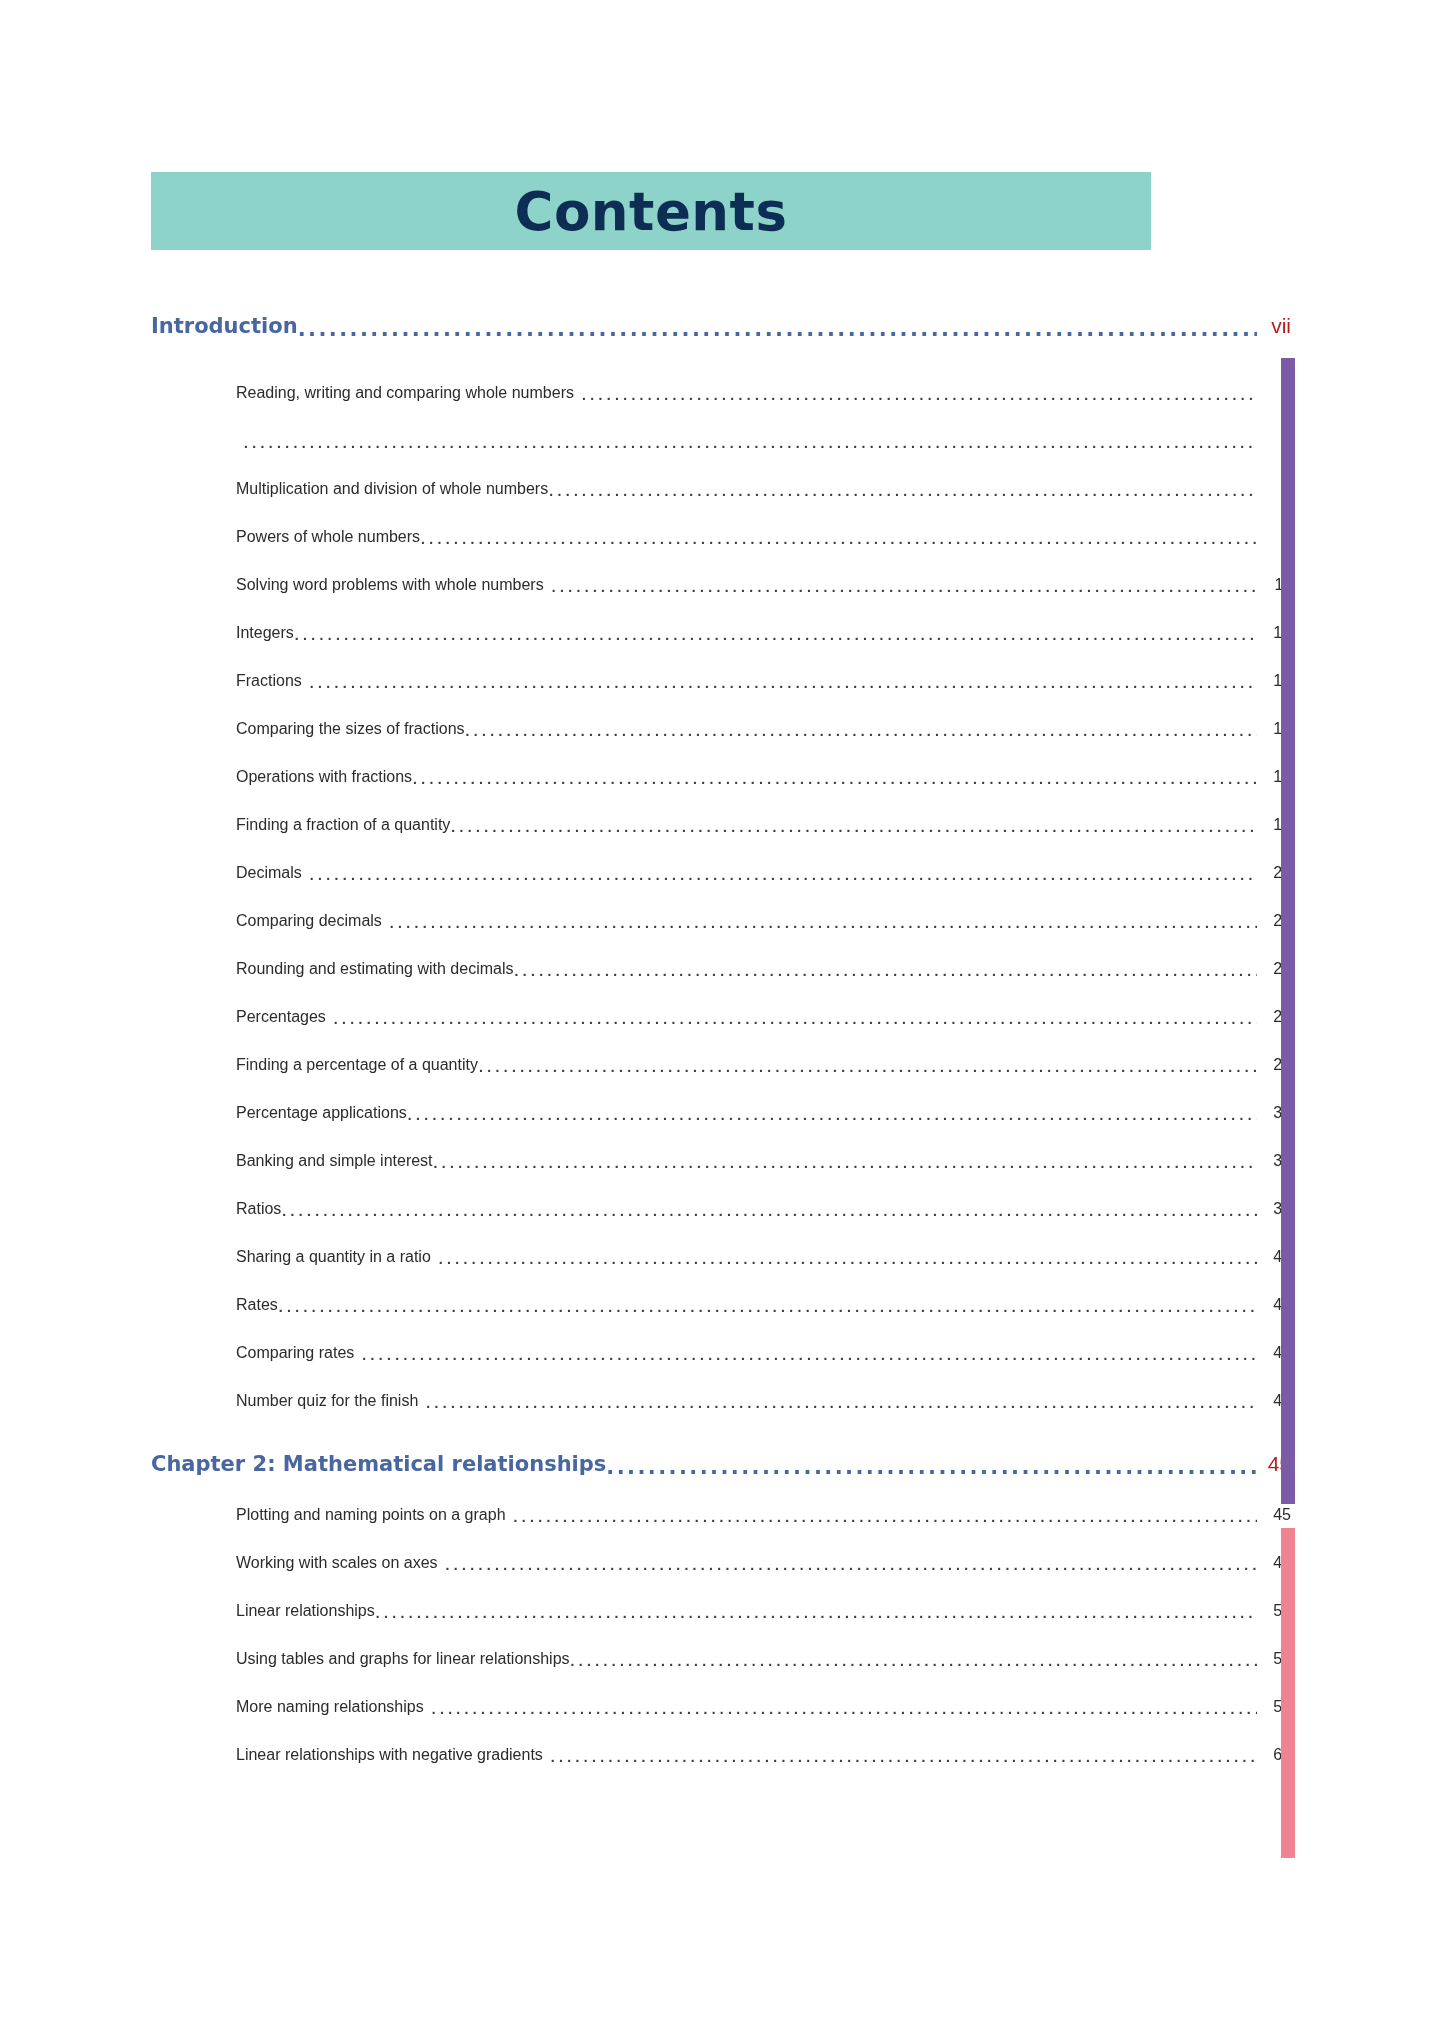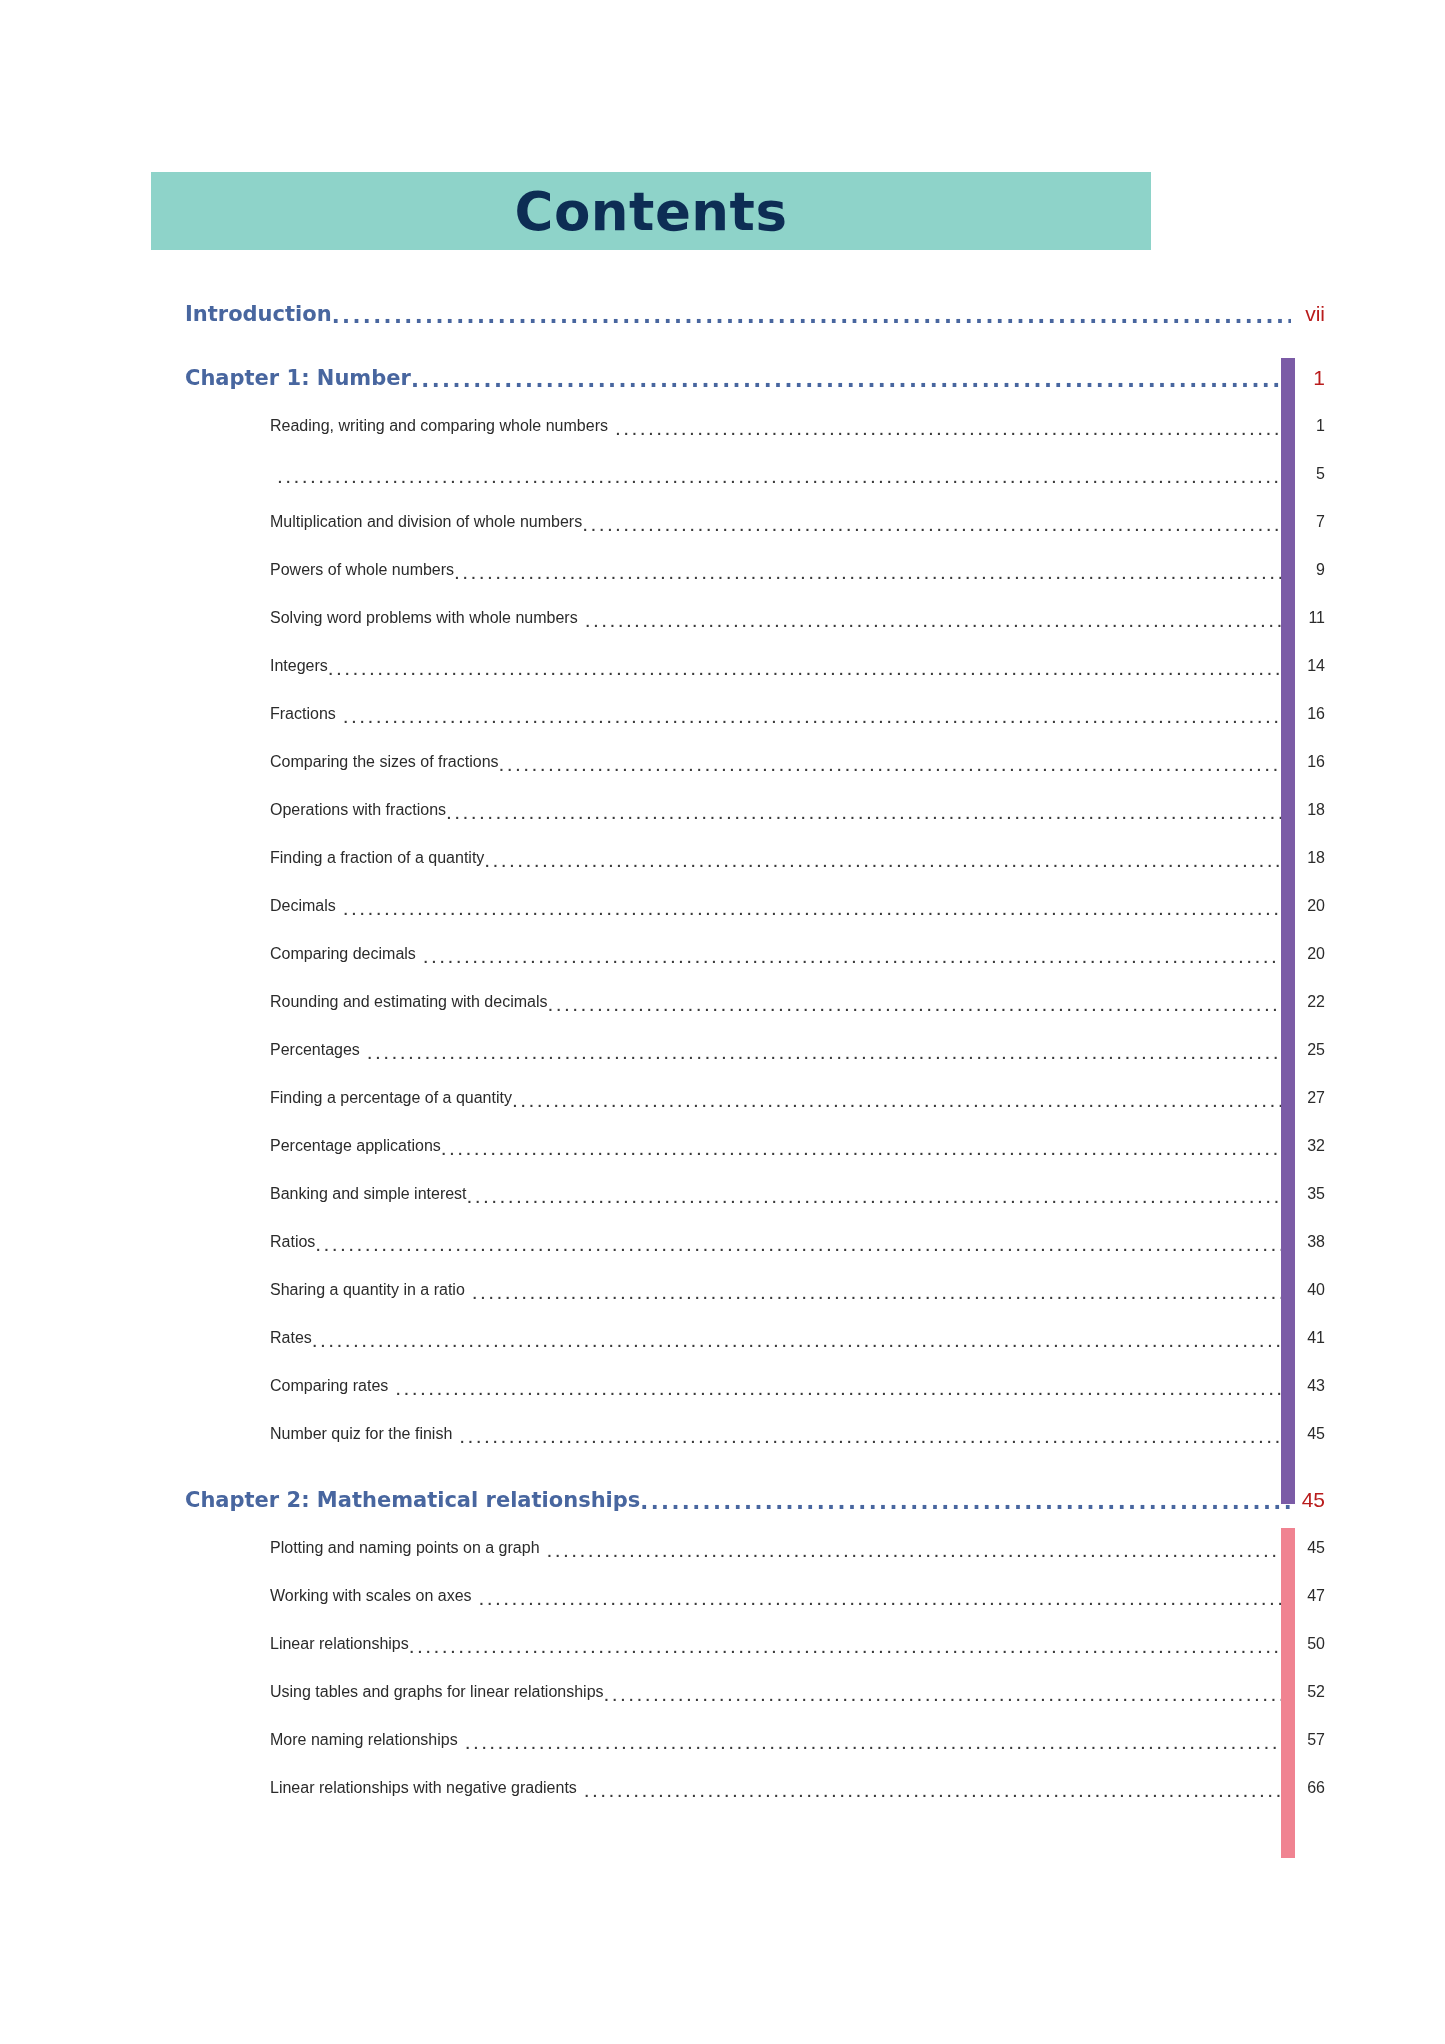--- a/index.html
+++ b/index.html
@@ -46,24 +46,23 @@
   
   .toc {
     position: absolute;
     left: 151px;
     top: 290px;
     width: 1145px;
   }
 
   .row {
     display: flex;
-    align-items: center;
+    align-items: flex-end;
     width: 100%;
     box-sizing: border-box;
-    margin-left: 34px;
   }
 
   
   .row.level-0 {
     font-family: "DejaVu Sans", sans-serif;
     font-weight: bold;
     font-size: 21px;
     color: #48669f;
     height: 48px;
     padding-left: 0px;
@@ -151,26 +150,20 @@
   </div>
 
   <div class="toc" id="toc-root">
       <div class="row level-0" id="head-introduction">
         <span class="entry-label">Introduction</span>
         <span class="gap-before-leader no-gap"></span>
         <span class="leader"></span>
         <span class="pageno">vii</span>
       </div>
       <div class="block-gap-intro"></div>
-      <div class="row level-0" id="head-chapter-1">
-        <span class="entry-label">Chapter 1: Number</span>
-        <span class="gap-before-leader no-gap"></span>
-        <span class="leader"></span>
-        <span class="pageno">1</span>
-      </div>
       <div class="row level-1" id="row-chapter-1-0">
         <span class="entry-label">Reading, writing and comparing whole numbers</span>
         <span class="gap-before-leader"></span>
         <span class="leader"></span>
         <span class="pageno">1</span>
       </div>
       <div class="row level-1" id="row-chapter-1-2">
         <span class="gap-before-leader"></span>
         <span class="leader"></span>
         <span class="pageno">5</span>

